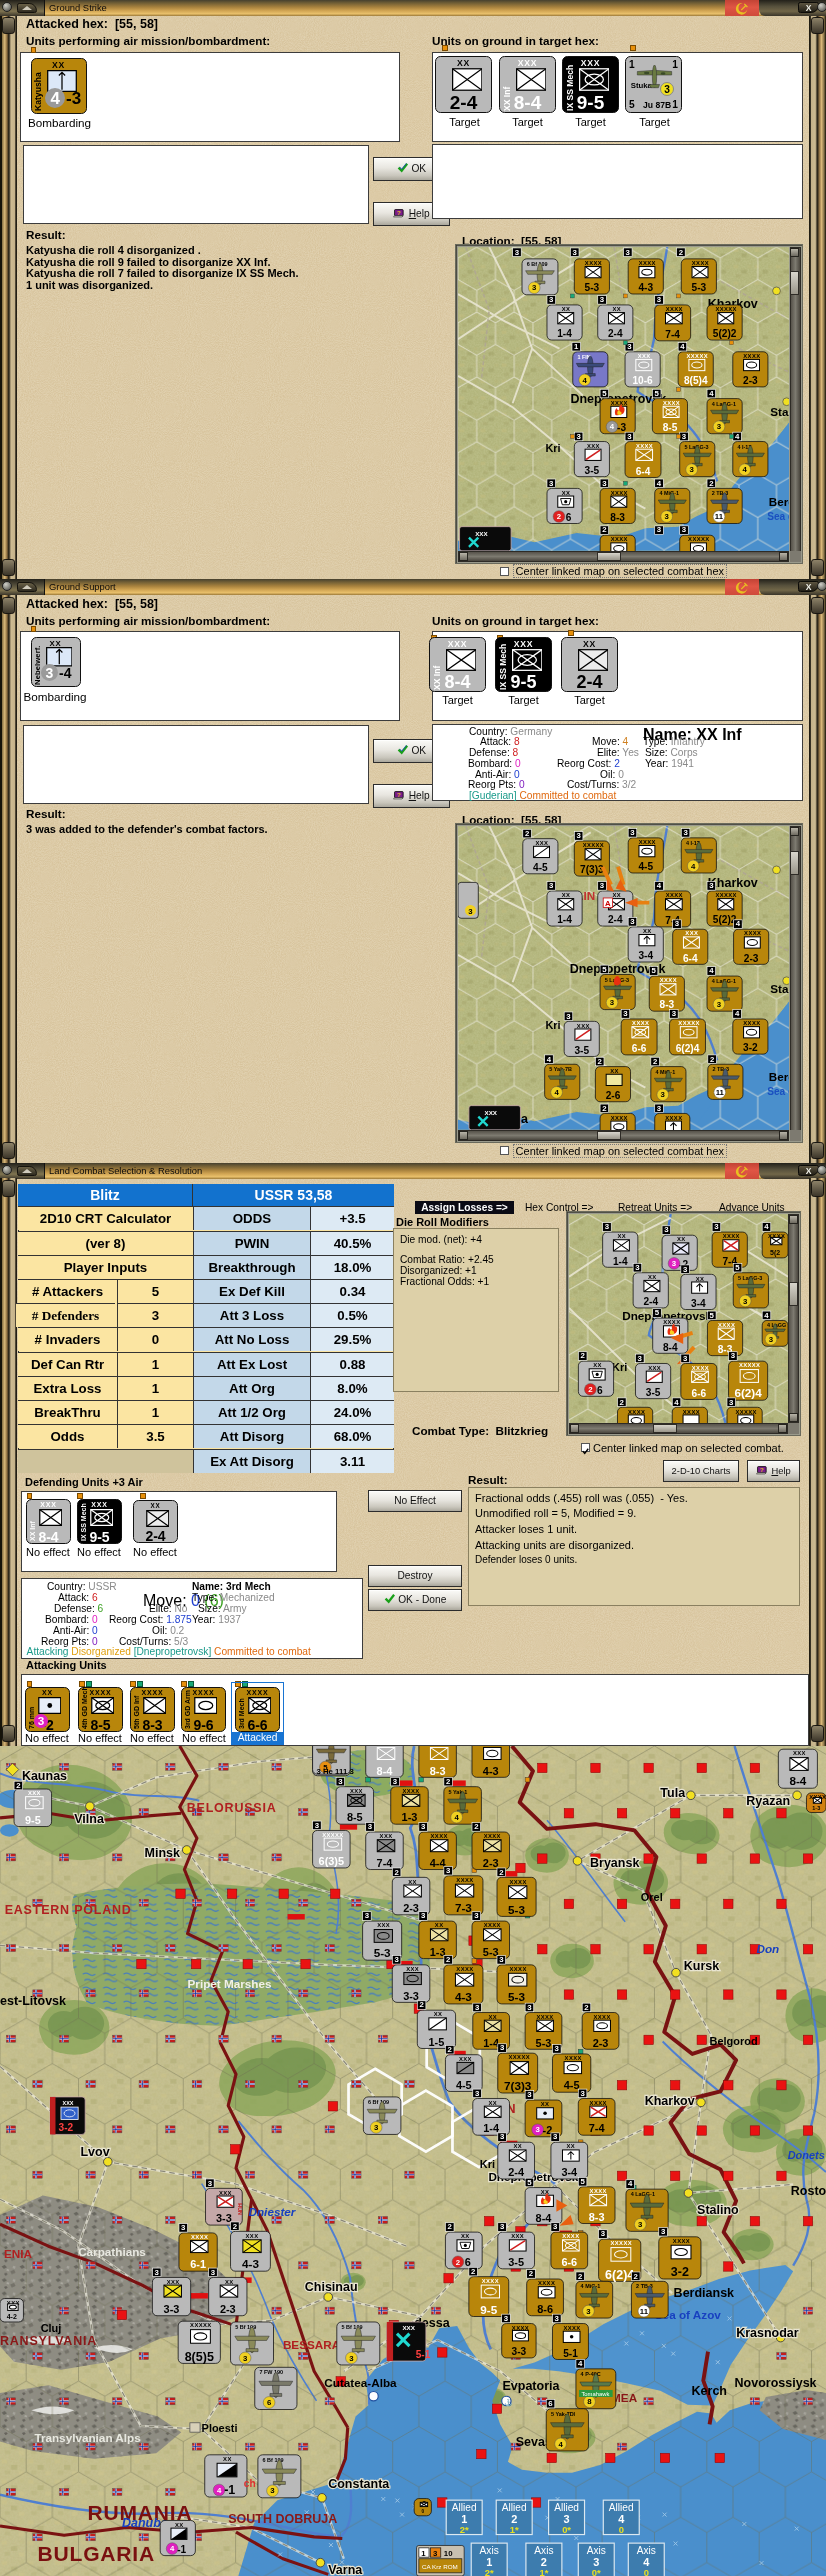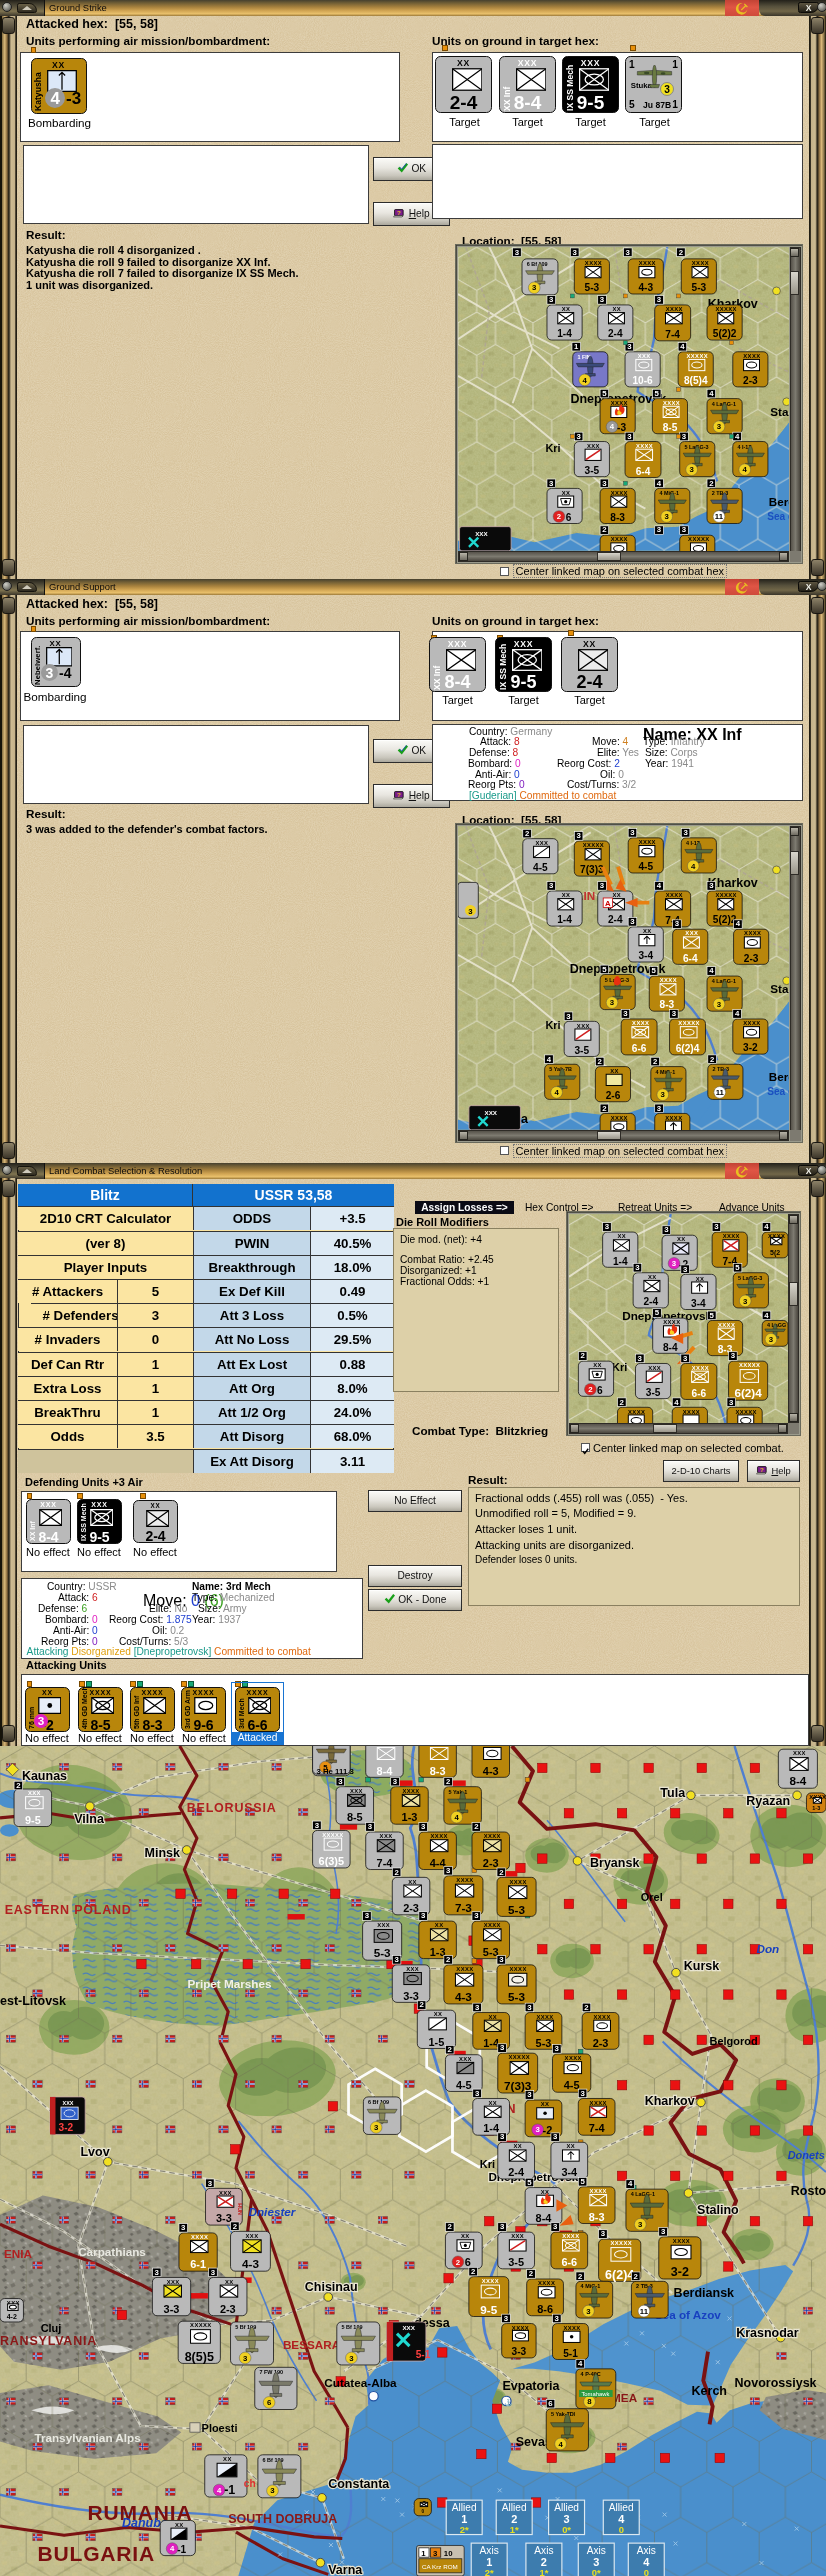--- a/index.html
+++ b/index.html
@@ -1164,41 +1164,41 @@
   </div>
 
 <div class="abs" style="left:18px;top:1184px;width:376px;height:289px;border:0.8px solid #333;background:#fbe5a2"></div>
 <div class="abs b" style="left:18px;top:1184px;width:175px;height:23.5px;background:#1272ce;color:#fff;font-size:14px;text-align:center;line-height:23.5px;border-right:0.8px solid #333">Blitz</div>
 <div class="abs b" style="left:193px;top:1184px;width:201px;height:23.5px;background:#1272ce;color:#fff;font-size:14px;text-align:center;line-height:23.5px">USSR 53,58</div>
 <div class="abs b" style="left:18px;top:1206px;width:175px;height:24px;background:#fbe5a2;font-size:13.3px;text-align:center;line-height:24px;border-left:0px solid #333;border-top:0.8px solid #333;">2D10 CRT Calculator</div>
 <div class="abs b" style="left:18px;top:1231px;width:175px;height:24px;background:#fbe5a2;font-size:13.3px;text-align:center;line-height:24px;border-left:0px solid #333;border-top:0.8px solid #333;">(ver 8)</div>
 <div class="abs b" style="left:18px;top:1255px;width:175px;height:24px;background:#fbe5a2;font-size:13.3px;text-align:center;line-height:24px;border-left:0px solid #333;border-top:0.8px solid #333;">Player Inputs</div>
 <div class="abs b" style="left:18px;top:1279px;width:99px;height:24px;background:#fbe5a2;font-size:13.3px;text-align:center;line-height:24px;border-left:0px solid #333;border-top:0.8px solid #333;"># Attackers</div>
 <div class="abs b" style="left:117px;top:1279px;width:76px;height:24px;background:#fbe5a2;font-size:13.3px;text-align:center;line-height:24px;border-left:0.8px solid #333;border-top:0.8px solid #333;">5</div>
-<div class="abs b" style="left:31px;top:1303px;width:99px;height:24px;background:#fbe5a2;font-size:13.3px;text-align:center;line-height:24px;border-left:0px solid #333;border-top:0.8px solid #333;"># Defenders</div>
+<div class="abs b" style="left:16px;top:1303px;width:99px;height:24px;background:#fbe5a2;font-size:13.3px;text-align:center;line-height:24px;border-left:0px solid #333;border-top:0.8px solid #333;font-family:Liberation Serif, serif;"># Defenders</div>
 <div class="abs b" style="left:117px;top:1303px;width:76px;height:24px;background:#fbe5a2;font-size:13.3px;text-align:center;line-height:24px;border-left:0.8px solid #333;border-top:0.8px solid #333;">3</div>
 <div class="abs b" style="left:18px;top:1327px;width:99px;height:24px;background:#fbe5a2;font-size:13.3px;text-align:center;line-height:24px;border-left:0px solid #333;border-top:0.8px solid #333;"># Invaders</div>
 <div class="abs b" style="left:117px;top:1327px;width:76px;height:24px;background:#fbe5a2;font-size:13.3px;text-align:center;line-height:24px;border-left:0.8px solid #333;border-top:0.8px solid #333;">0</div>
 <div class="abs b" style="left:18px;top:1352px;width:99px;height:24px;background:#fbe5a2;font-size:13.3px;text-align:center;line-height:24px;border-left:0px solid #333;border-top:0.8px solid #333;">Def Can Rtr</div>
 <div class="abs b" style="left:117px;top:1352px;width:76px;height:24px;background:#fbe5a2;font-size:13.3px;text-align:center;line-height:24px;border-left:0.8px solid #333;border-top:0.8px solid #333;">1</div>
 <div class="abs b" style="left:18px;top:1376px;width:99px;height:24px;background:#fbe5a2;font-size:13.3px;text-align:center;line-height:24px;border-left:0px solid #333;border-top:0.8px solid #333;">Extra Loss</div>
 <div class="abs b" style="left:117px;top:1376px;width:76px;height:24px;background:#fbe5a2;font-size:13.3px;text-align:center;line-height:24px;border-left:0.8px solid #333;border-top:0.8px solid #333;">1</div>
 <div class="abs b" style="left:18px;top:1400px;width:99px;height:24px;background:#fbe5a2;font-size:13.3px;text-align:center;line-height:24px;border-left:0px solid #333;border-top:0.8px solid #333;">BreakThru</div>
 <div class="abs b" style="left:117px;top:1400px;width:76px;height:24px;background:#fbe5a2;font-size:13.3px;text-align:center;line-height:24px;border-left:0.8px solid #333;border-top:0.8px solid #333;">1</div>
 <div class="abs b" style="left:18px;top:1424px;width:99px;height:24px;background:#fbe5a2;font-size:13.3px;text-align:center;line-height:24px;border-left:0px solid #333;border-top:0.8px solid #333;">Odds</div>
 <div class="abs b" style="left:117px;top:1424px;width:76px;height:24px;background:#fbe5a2;font-size:13.3px;text-align:center;line-height:24px;border-left:0.8px solid #333;border-top:0.8px solid #333;">3.5</div>
 <div class="abs b" style="left:18px;top:1449px;width:175px;height:24px;background:#cfc39c;font-size:13.3px;text-align:center;line-height:24px;border-left:0px solid #333;border-top:0.8px solid #333;"></div>
 <div class="abs b" style="left:193px;top:1206px;width:117px;height:24px;background:#c3d8e9;font-size:13.3px;text-align:center;line-height:24px;border-left:0.8px solid #333;border-top:0.8px solid #333;">ODDS</div>
 <div class="abs b" style="left:310px;top:1206px;width:84px;height:24px;background:#ddeaf4;font-size:13.3px;text-align:center;line-height:24px;border-left:0.8px solid #333;border-top:0.8px solid #333;">+3.5</div>
 <div class="abs b" style="left:193px;top:1231px;width:117px;height:24px;background:#c3d8e9;font-size:13.3px;text-align:center;line-height:24px;border-left:0.8px solid #333;border-top:0.8px solid #333;">PWIN</div>
 <div class="abs b" style="left:310px;top:1231px;width:84px;height:24px;background:#ddeaf4;font-size:13.3px;text-align:center;line-height:24px;border-left:0.8px solid #333;border-top:0.8px solid #333;">40.5%</div>
 <div class="abs b" style="left:193px;top:1255px;width:117px;height:24px;background:#c3d8e9;font-size:13.3px;text-align:center;line-height:24px;border-left:0.8px solid #333;border-top:0.8px solid #333;">Breakthrough</div>
 <div class="abs b" style="left:310px;top:1255px;width:84px;height:24px;background:#ddeaf4;font-size:13.3px;text-align:center;line-height:24px;border-left:0.8px solid #333;border-top:0.8px solid #333;">18.0%</div>
 <div class="abs b" style="left:193px;top:1279px;width:117px;height:24px;background:#c3d8e9;font-size:13.3px;text-align:center;line-height:24px;border-left:0.8px solid #333;border-top:0.8px solid #333;">Ex Def Kill</div>
-<div class="abs b" style="left:310px;top:1279px;width:84px;height:24px;background:#ddeaf4;font-size:13.3px;text-align:center;line-height:24px;border-left:0.8px solid #333;border-top:0.8px solid #333;">0.49</div>
+<div class="abs b" style="left:310px;top:1279px;width:84px;height:24px;background:#ddeaf4;font-size:13.3px;text-align:center;line-height:24px;border-left:0.8px solid #333;border-top:0.8px solid #333;">0.34</div>
 <div class="abs b" style="left:193px;top:1303px;width:117px;height:24px;background:#c3d8e9;font-size:13.3px;text-align:center;line-height:24px;border-left:0.8px solid #333;border-top:0.8px solid #333;">Att 3 Loss</div>
 <div class="abs b" style="left:310px;top:1303px;width:84px;height:24px;background:#ddeaf4;font-size:13.3px;text-align:center;line-height:24px;border-left:0.8px solid #333;border-top:0.8px solid #333;">0.5%</div>
 <div class="abs b" style="left:193px;top:1327px;width:117px;height:24px;background:#c3d8e9;font-size:13.3px;text-align:center;line-height:24px;border-left:0.8px solid #333;border-top:0.8px solid #333;">Att No Loss</div>
 <div class="abs b" style="left:310px;top:1327px;width:84px;height:24px;background:#ddeaf4;font-size:13.3px;text-align:center;line-height:24px;border-left:0.8px solid #333;border-top:0.8px solid #333;">29.5%</div>
 <div class="abs b" style="left:193px;top:1352px;width:117px;height:24px;background:#c3d8e9;font-size:13.3px;text-align:center;line-height:24px;border-left:0.8px solid #333;border-top:0.8px solid #333;">Att Ex Lost</div>
 <div class="abs b" style="left:310px;top:1352px;width:84px;height:24px;background:#ddeaf4;font-size:13.3px;text-align:center;line-height:24px;border-left:0.8px solid #333;border-top:0.8px solid #333;">0.88</div>
 <div class="abs b" style="left:193px;top:1376px;width:117px;height:24px;background:#c3d8e9;font-size:13.3px;text-align:center;line-height:24px;border-left:0.8px solid #333;border-top:0.8px solid #333;">Att Org</div>
 <div class="abs b" style="left:310px;top:1376px;width:84px;height:24px;background:#ddeaf4;font-size:13.3px;text-align:center;line-height:24px;border-left:0.8px solid #333;border-top:0.8px solid #333;">8.0%</div>
 <div class="abs b" style="left:193px;top:1400px;width:117px;height:24px;background:#c3d8e9;font-size:13.3px;text-align:center;line-height:24px;border-left:0.8px solid #333;border-top:0.8px solid #333;">Att 1/2 Org</div>
 <div class="abs b" style="left:310px;top:1400px;width:84px;height:24px;background:#ddeaf4;font-size:13.3px;text-align:center;line-height:24px;border-left:0.8px solid #333;border-top:0.8px solid #333;">24.0%</div>
@@ -1577,21 +1577,21 @@
 <div class="btn" style="left:368px;top:1589px;width:94px;height:22px;line-height:20.3px;font-size:10.2px"><svg width="11.7" height="9.4" style="vertical-align:-0.8px" viewBox="0 0 15 12">
       <path d="M2 6 L6 10 L13 1" stroke="#18a018" stroke-width="3" fill="none"></path>
     </svg> OK - Done</div>
 
 <div class="wbox" style="left:21px;top:1578px;width:342px;height:81px"></div>
 <div class="lbl" style="left:47px;top:1581px;font-size:10.2px"><span style="color:#000;font-weight:normal">Country: </span><span style="color:#8a8a8a;font-weight:normal">USSR</span></div>
 <div class="lbl" style="left:192px;top:1581px;font-size:10.2px"><span style="color:#000;font-weight:bold">Name: </span><span style="color:#000;font-weight:bold">3rd Mech</span></div>
 <div class="lbl" style="left:58px;top:1592px;font-size:10.2px"><span style="color:#000;font-weight:normal">Attack: </span><span style="color:#d02020;font-weight:normal">6</span></div>
 <div class="lbl" style="left:143px;top:1592px;font-size:16px"><span style="color:#000;font-weight:normal">Move: </span><span style="color:#2040d0;font-weight:normal">0 </span><span style="color:#3aa020;font-weight:normal">(6)</span></div>
 <div class="lbl" style="left:192px;top:1592px;font-size:10.2px"><span style="color:#000;font-weight:normal">Type: </span><span style="color:#8a8a8a;font-weight:normal">Mechanized</span></div>
-<div class="lbl" style="left:38px;top:1603px;font-size:10.2px"><span style="color:#000;font-weight:normal">Defense: </span><span style="color:#3aa020;font-weight:normal">6</span></div>
+<div class="lbl" style="left:54px;top:1603px;font-size:10.2px"><span style="color:#000;font-weight:normal">Defense: </span><span style="color:#3aa020;font-weight:normal">6</span></div>
 <div class="lbl" style="left:149px;top:1603px;font-size:10.2px"><span style="color:#000;font-weight:normal">Elite: </span><span style="color:#8a8a8a;font-weight:normal">No</span></div>
 <div class="lbl" style="left:198px;top:1603px;font-size:10.2px"><span style="color:#000;font-weight:normal">Size: </span><span style="color:#8a8a8a;font-weight:normal">Army</span></div>
 <div class="lbl" style="left:45px;top:1614px;font-size:10.2px"><span style="color:#000;font-weight:normal">Bombard: </span><span style="color:#e020c0;font-weight:normal">0</span></div>
 <div class="lbl" style="left:109px;top:1614px;font-size:10.2px"><span style="color:#000;font-weight:normal">Reorg Cost: </span><span style="color:#2040d0;font-weight:normal">1.875</span></div>
 <div class="lbl" style="left:192px;top:1614px;font-size:10.2px"><span style="color:#000;font-weight:normal">Year: </span><span style="color:#8a8a8a;font-weight:normal">1937</span></div>
 <div class="lbl" style="left:53px;top:1625px;font-size:10.2px"><span style="color:#000;font-weight:normal">Anti-Air: </span><span style="color:#2040d0;font-weight:normal">0</span></div>
 <div class="lbl" style="left:152px;top:1625px;font-size:10.2px"><span style="color:#000;font-weight:normal">Oil: </span><span style="color:#8a8a8a;font-weight:normal">0.2</span></div>
 <div class="lbl" style="left:41px;top:1636px;font-size:10.2px"><span style="color:#000;font-weight:normal">Reorg Pts: </span><span style="color:#8020c0;font-weight:normal">0</span></div>
 <div class="lbl" style="left:119px;top:1636px;font-size:10.2px"><span style="color:#000;font-weight:normal">Cost/Turns: </span><span style="color:#8a8a8a;font-weight:normal">5/3</span></div>
 <div class="lbl" style="left:26.6px;top:1646px;font-size:10.2px"><span style="color:#1a9a8a;font-weight:normal">Attacking </span><span style="color:#e0a010;font-weight:normal">Disorganized </span><span style="color:#1a9a8a;font-weight:normal">[Dnepropetrovsk] </span><span style="color:#e06a10;font-weight:normal">Committed to combat</span></div>

